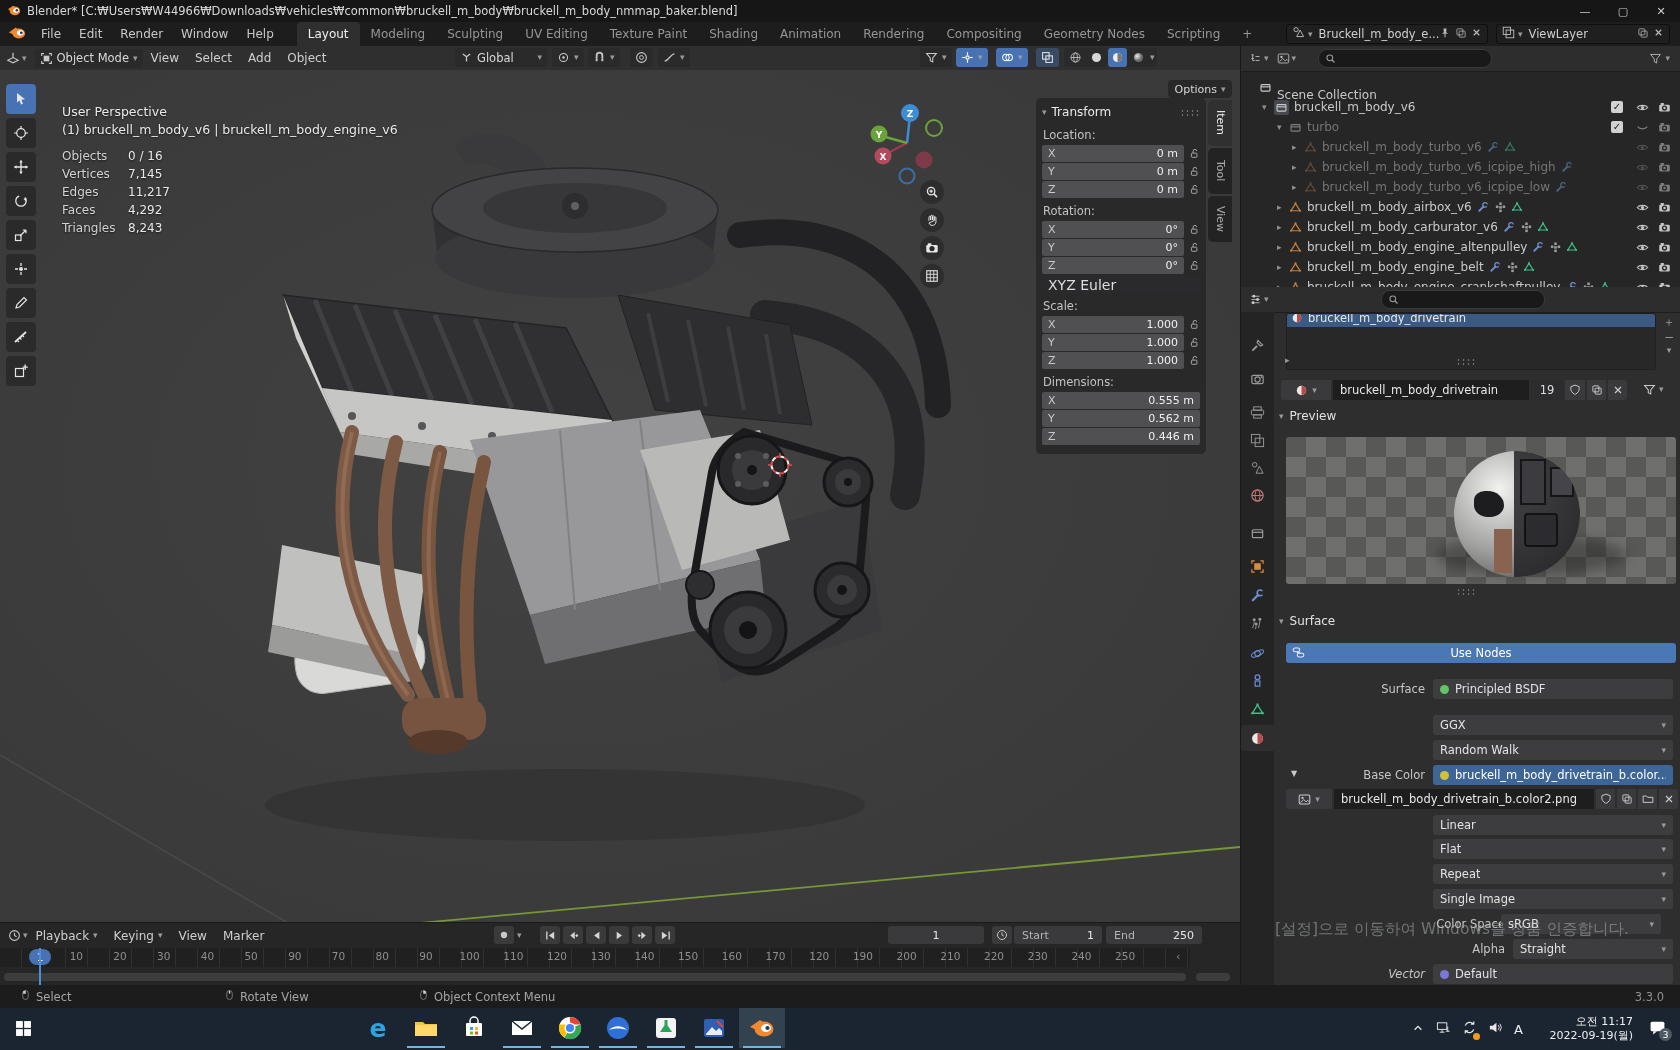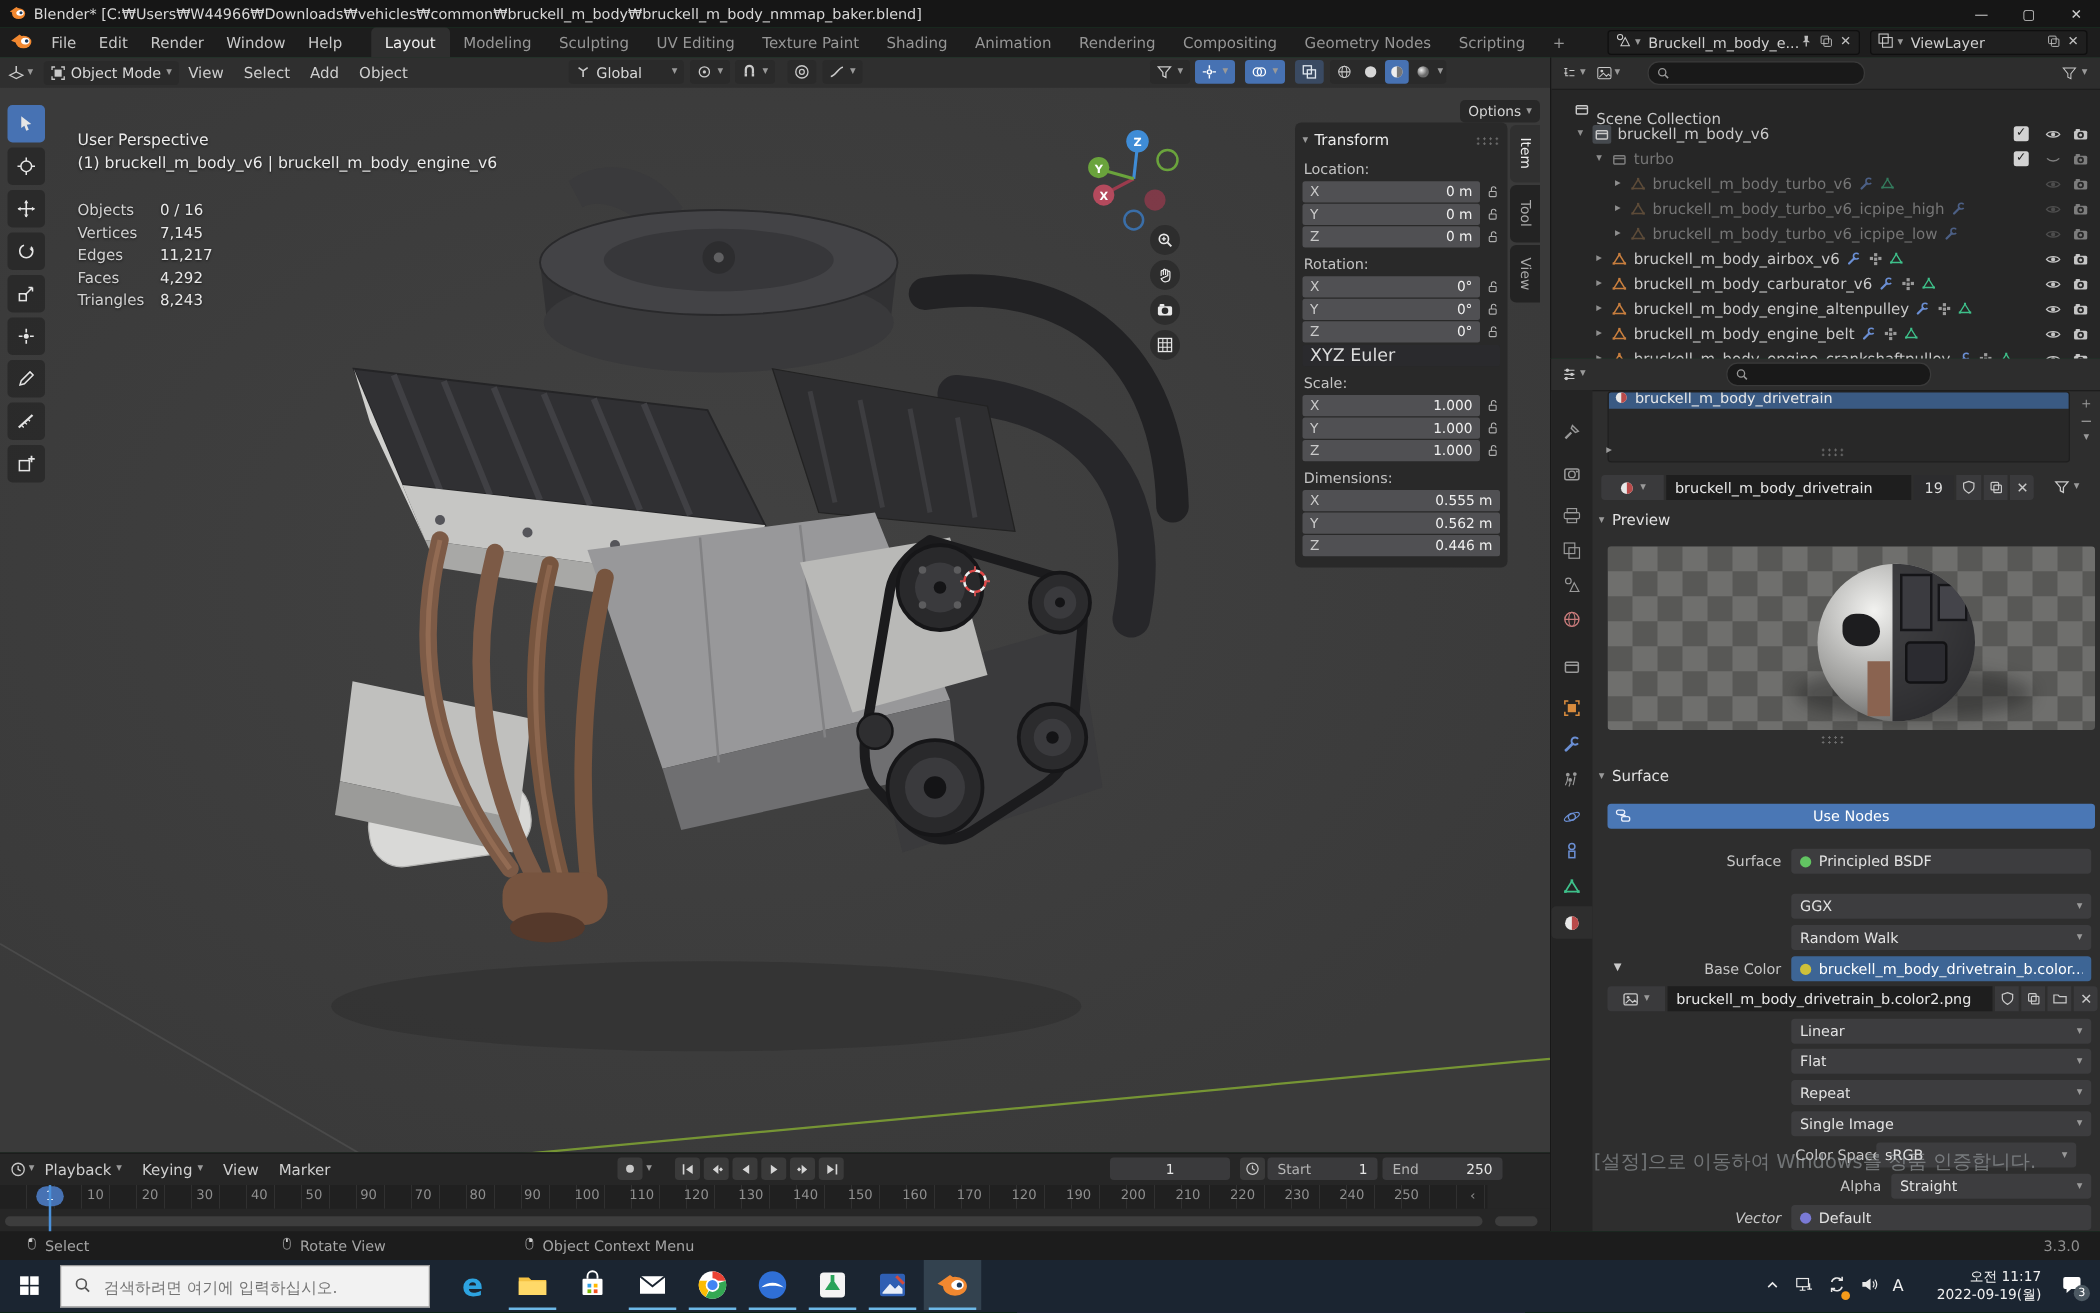--- a/index.html
+++ b/index.html
@@ -1,16 +1,16 @@
 <!DOCTYPE html>
 <html><head>
 <meta charset="utf-8">
 <style>
   html,body{margin:0;padding:0;background:#000;}
-  #app{position:relative;width:1680px;height:1050px;overflow:hidden;background:#14532d;
+  #app{position:relative;width:1680px;height:1050px;overflow:hidden;background:#b91c1c;
        font-family:"DejaVu Sans","Liberation Sans",sans-serif;font-size:12px;color:#d5d5d5;}
   .abs{position:absolute;}
   .fx{display:flex;align-items:center;}
   .r{border-radius:3px;}
   
   #titlebar{position:absolute;left:0;top:0;width:1680px;height:22px;background:#161616;display:flex;align-items:center;}
   #titlebar .t{font-size:11.5px;color:#d8d8d8;margin-left:6px;}
   .winbtn{width:38px;height:22px;display:flex;align-items:center;justify-content:center;color:#cfcfcf;font-size:11px;}
   
   #topbar{position:absolute;left:0;top:22px;width:1680px;height:24px;background:#1d1d1d;display:flex;align-items:center;}
@@ -459,21 +459,21 @@
           <svg width="16" height="16" viewBox="0 0 16 16" fill="none">
             <rect x="2.5" y="5.5" width="8" height="8" stroke="#e5e5e5" stroke-width="1.2"></rect>
             <path d="M12.2 1.5 V6.7 M9.6 4.1 H14.8" stroke="#e5e5e5" stroke-width="1.4"></path>
           </svg>
         </div>
       </div>
 
     <div id="vpstats">
       <div class="big">User Perspective</div>
       <div class="big">(1) bruckell_m_body_v6 | bruckell_m_body_engine_v6</div>
-      <div id="statrows" style="margin-top:24px">
+      <div id="statrows" style="margin-top:12px">
           <div class="statrow">
             <div class="l">Objects</div>
             <div class="v">0 / 16</div>
           </div>
           <div class="statrow">
             <div class="l">Vertices</div>
             <div class="v">7,145</div>
           </div>
           <div class="statrow">
             <div class="l">Edges</div>
@@ -1578,29 +1578,20 @@
 
   <div id="taskbar">
     <div class="appbtn" style="left:0">
       <svg width="17" height="17" viewBox="0 0 16 16">
           <rect x="1" y="1" width="6.4" height="6.4" fill="#fff"></rect>
           <rect x="8.6" y="1" width="6.4" height="6.4" fill="#fff"></rect>
           <rect x="1" y="8.6" width="6.4" height="6.4" fill="#fff"></rect>
           <rect x="8.6" y="8.6" width="6.4" height="6.4" fill="#fff"></rect>
         </svg>
     </div>
-    <div id="tsearch">
-      <span style="margin:0 8px 0 10px">
-        <svg width="14" height="14" viewBox="0 0 16 16">
-            <circle cx="7" cy="7" r="4.5" stroke="#555" stroke-width="1.5" fill="none"></circle>
-            <path d="M10.4 10.4 L14 14" stroke="#555" stroke-width="1.6"></path>
-          </svg>
-      </span>
-      <input placeholder="검색하려면 여기에 입력하십시오." style="">
-    </div>
     <div id="apps">
         <div class="appbtn" style="left: 355px;">
           <span style="font-size:25px;font-weight:bold;color:#2da3e0;font-family:'DejaVu Sans',sans-serif">e</span>
         </div>
         <div class="appbtn" style="left: 403px;">
           <svg width="26" height="26" viewBox="0 0 26 26">
             <path d="M2 7 L10 7 L12 9 L24 9 L24 21 L2 21 Z" fill="#f5c242"></path>
             <path d="M2 10 L24 10 L24 21 L2 21 Z" fill="#ffd968"></path>
           </svg>
           <div class="runline"></div>

